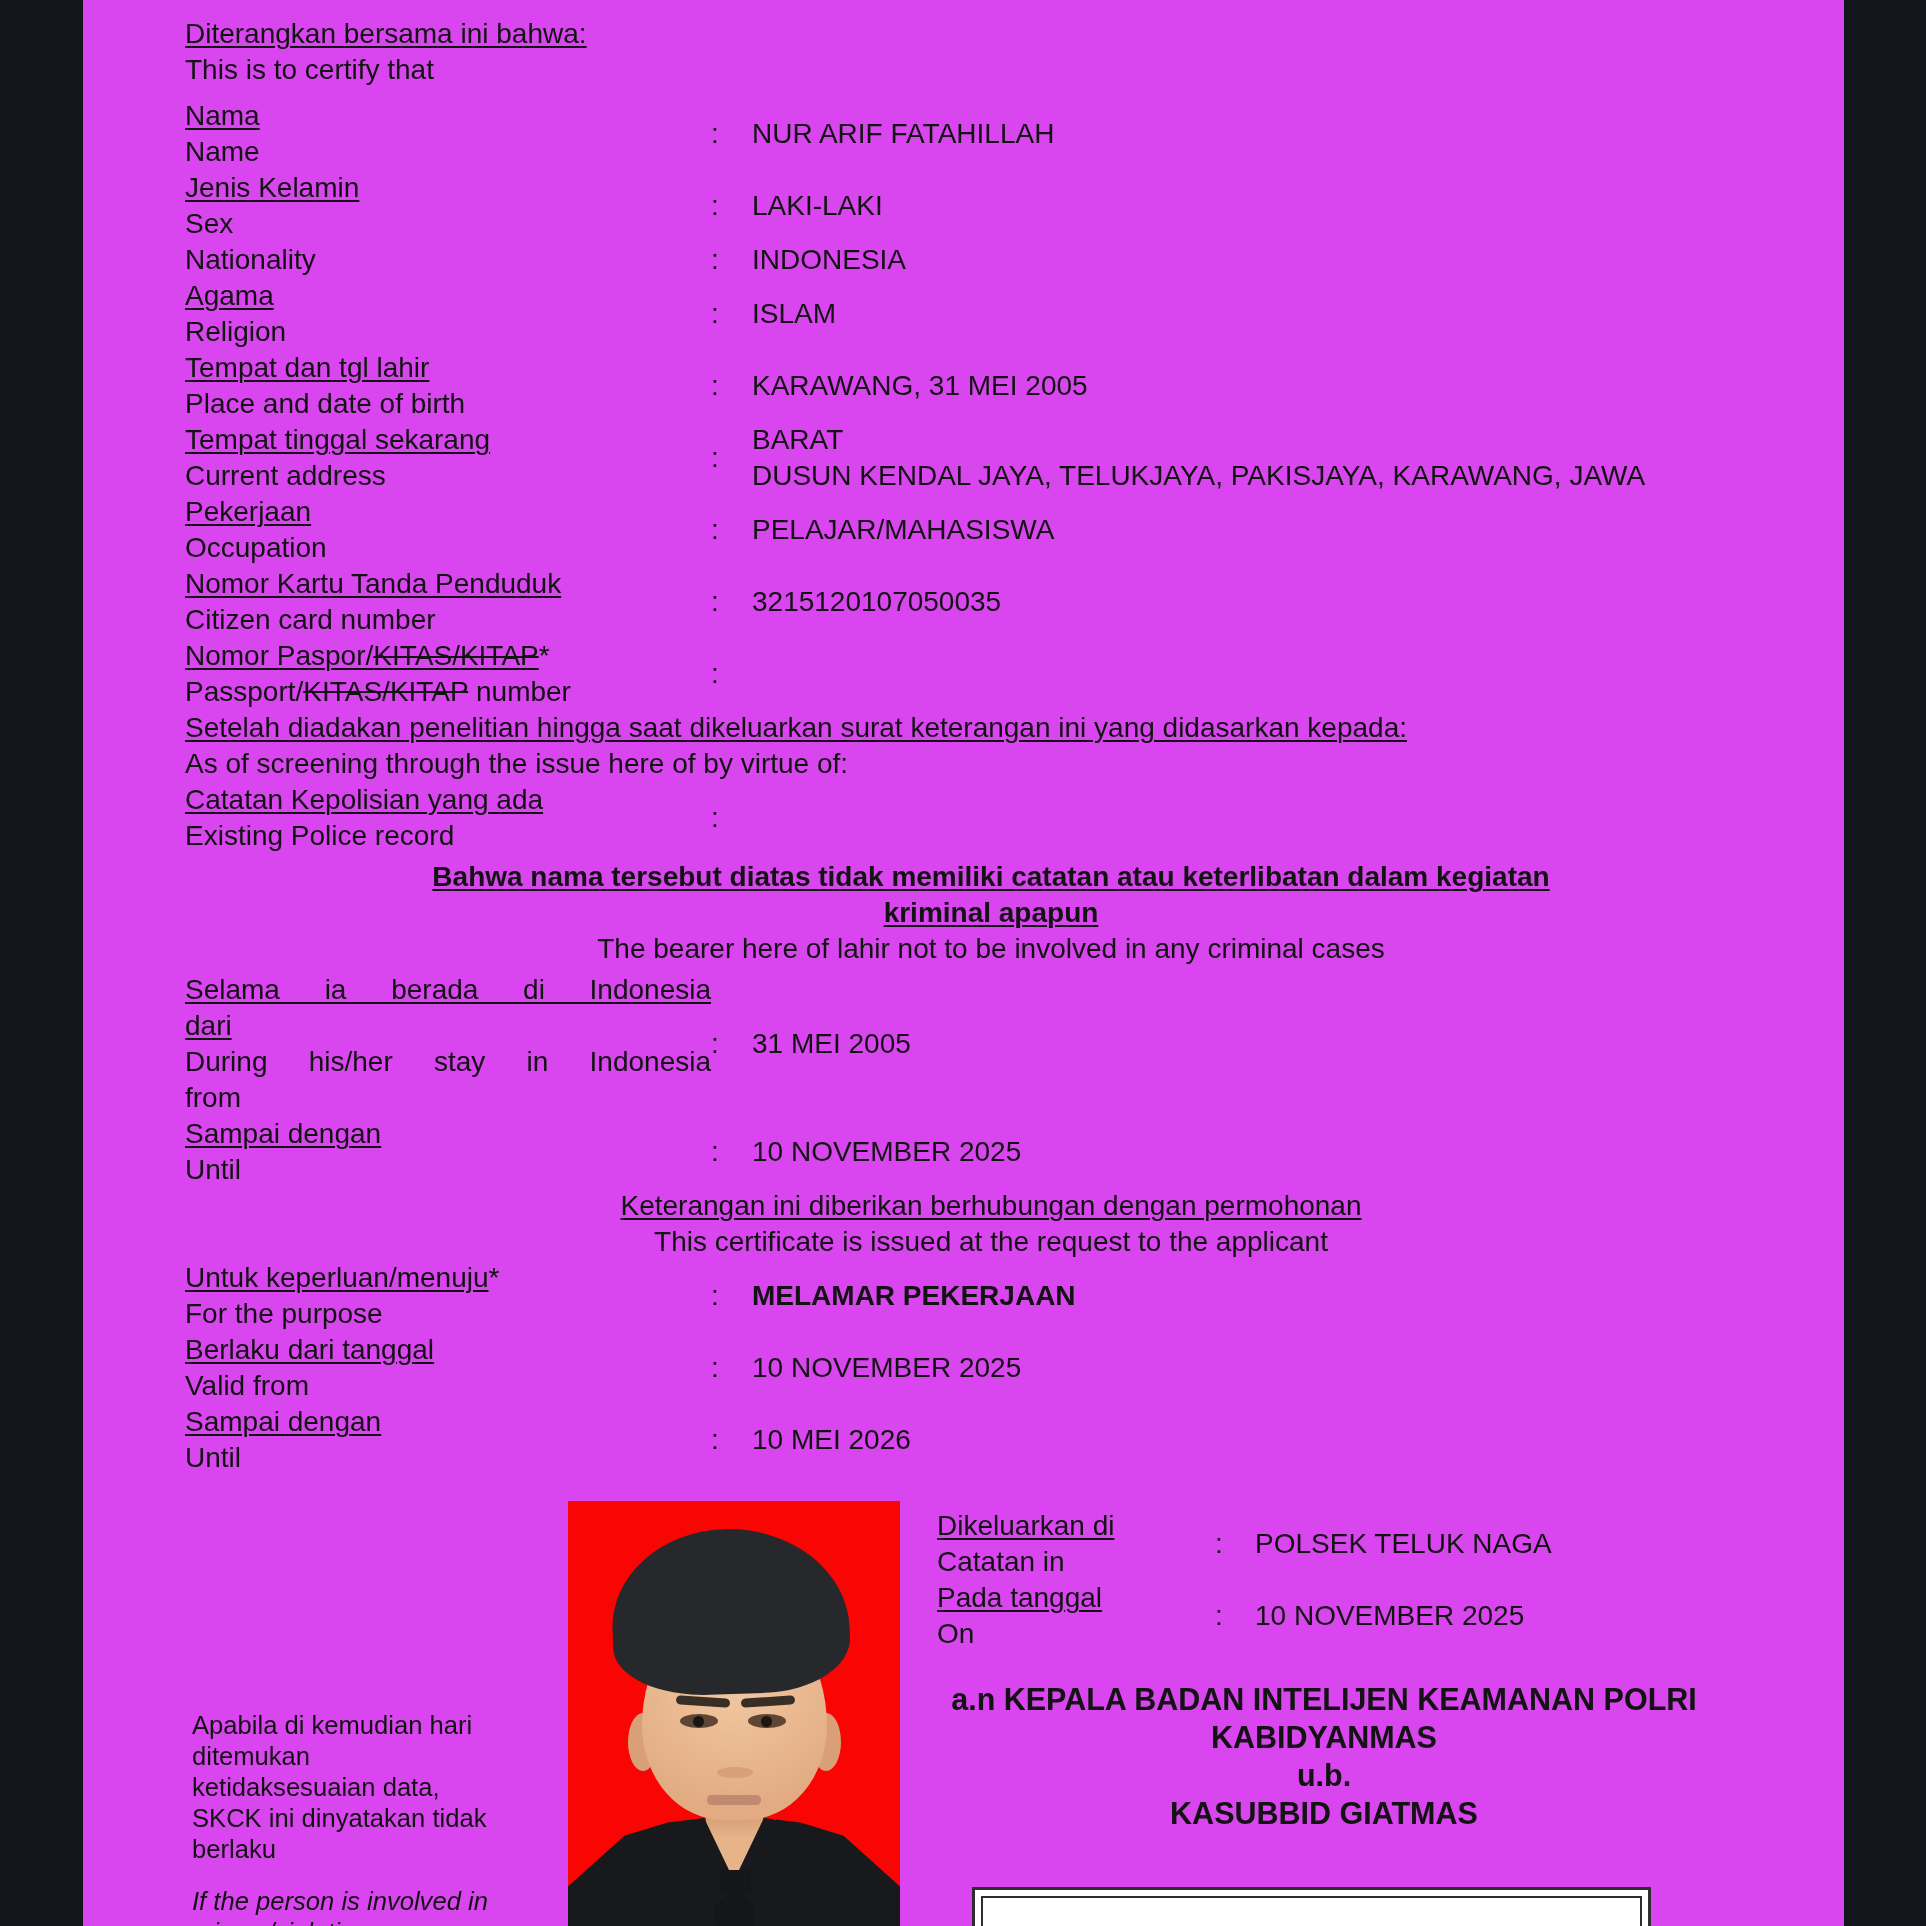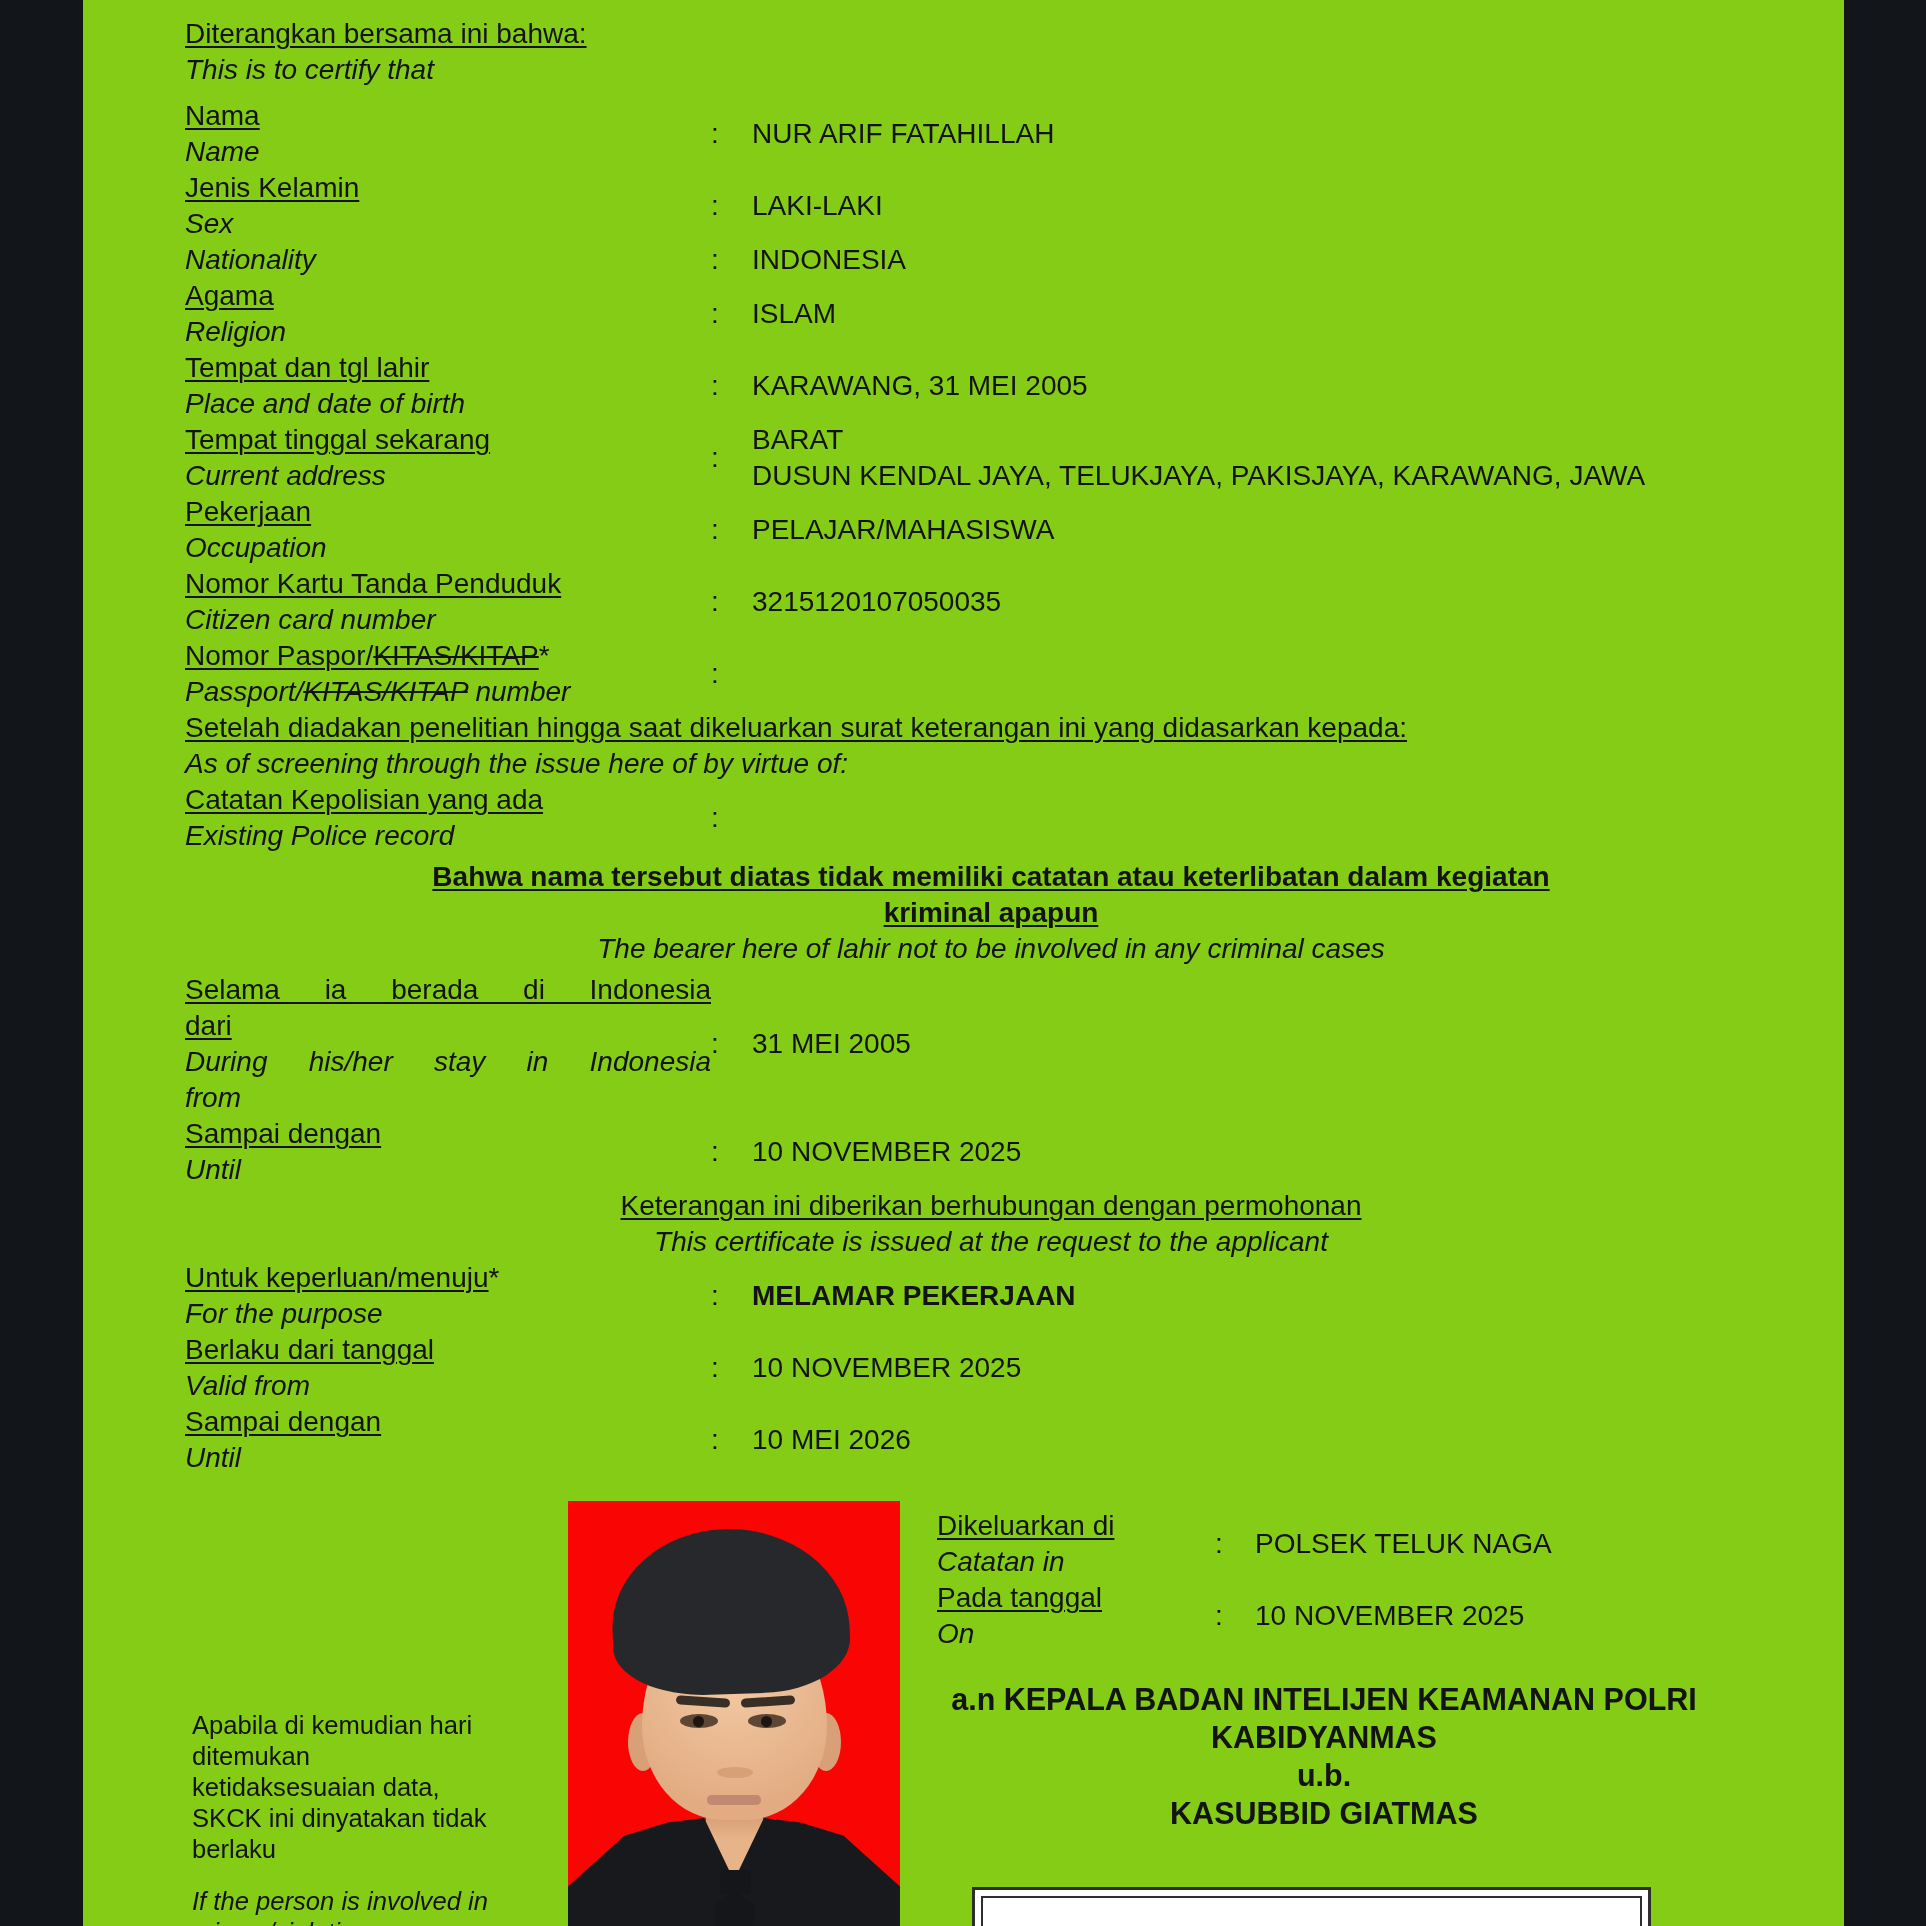--- a/index.html
+++ b/index.html
@@ -3,26 +3,26 @@
 <meta charset="utf-8">
 <style>
   html,body{margin:0;padding:0;}
   body{width:1926px;height:1926px;overflow:hidden;background:#14181a;
        font-family:"Liberation Sans","DejaVu Sans",sans-serif;color:#131313;}
   .screen{position:relative;width:1926px;height:1926px;overflow:hidden;}
   .band{position:absolute;top:0;bottom:0;background:#12161a;}
   .band.left{left:0;width:83px;}
   .band.right{left:1844px;right:0;}
   .page{position:absolute;left:83px;top:0;width:1761px;height:1926px;
-        background:#84cc16;overflow:hidden;}
+        background:#d946ef;overflow:hidden;}
   .content{position:absolute;left:102px;top:15.6px;width:1612px;
            font-size:28px;line-height:36px;}
   .u{text-decoration:underline;text-decoration-thickness:2.1px;text-underline-offset:2.8px;}
   .us{text-decoration:underline line-through;text-decoration-thickness:2.1px;text-underline-offset:2.8px;}
-  .en{font-style:italic;}
+  .en{}
   .grid{display:grid;grid-template-columns:526px 41px 1fr;}
   .cv{align-self:center;}
   .val{max-width:980px;}
   .val.bold{font-weight:700;}
   .intro{margin-bottom:10px;}
   .fullline{width:100%;}
   .center{text-align:center;}
   .stmt{margin:5.7px 0 4.3px;}
   .stmt .b{font-weight:700;}
   .just{text-align:justify;text-align-last:justify;}

